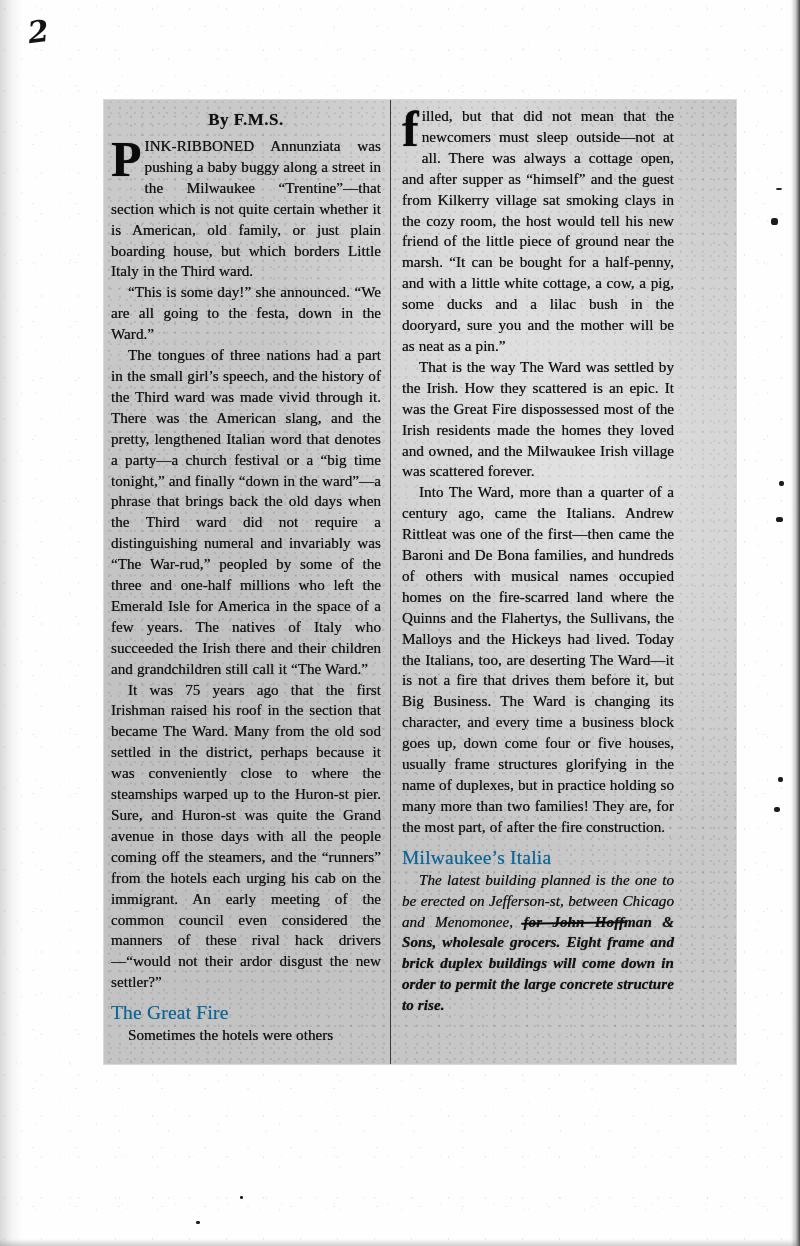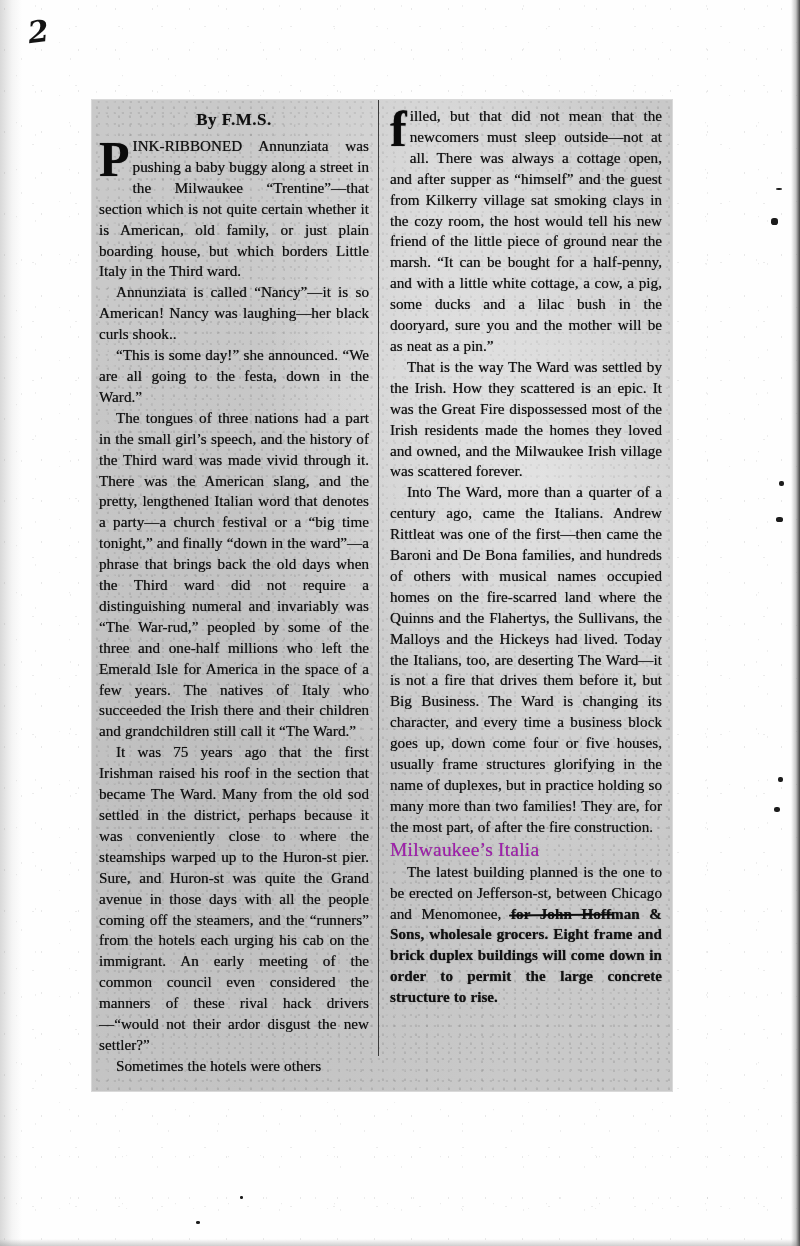--- a/index.html
+++ b/index.html
@@ -71,23 +71,23 @@
     font-style: italic;
     font-weight: 700;
     color: #141414;
     transform: rotate(-7deg);
     letter-spacing: -1px;
   }
 
   
   #clipping {
     position: absolute;
-    left: 92px;
+    left: 104px;
     top: 100px;
-    width: 580px;
+    width: 632px;
     background: #c9c9c9;
     box-shadow: 0 0 0 1px rgba(150,150,150,.35);
   }
   
   #clipping::before {
     content: "";
     position: absolute;
     inset: 0;
     pointer-events: none;
     opacity: .85;
@@ -161,26 +161,26 @@
     font-size: 50px;
     line-height: 40px;
     font-weight: 700;
     padding: 2px 3px 0 0;
     margin-top: 1px;
     color: #0a0a0a;
     text-shadow: 0 0 1px rgba(0,0,0,.6);
   }
 
   h2.subhead {
-    margin: 0 0 1px 0;
+    margin: 8px 0 1px 0;
     font-family: "Liberation Serif", serif;
     font-weight: 400;
     font-size: 19.5px;
     line-height: 23px;
-    color: #a21caf;
+    color: #0369a1;
     letter-spacing: .2px;
     text-shadow: 0 0 .8px rgba(0,0,0,.4);
   }
 
   
   .pen-strike {
     position: relative;
     font-weight: 700;
   }
   .pen-strike::after {
@@ -228,40 +228,40 @@
 
   <div id="clipping">
     <div class="columns">
 
       <div class="col" id="col-left">
 
         <div class="byline">By F.M.S.</div>
 
         <p class="body lead">PINK-RIBBONED Annunziata was pushing a baby buggy along a street in the Milwaukee “Trentine”—that section which is not quite certain whether it is American, old family, or just plain boarding house, but which borders Little Italy in the Third ward.</p>
 
-        <p class="body">Annunziata is called “Nancy”—it is so American! Nancy was laughing—her black curls shook..</p>
 
         <p class="body">“This is some day!” she announced. “We are all going to the festa, down in the Ward.”</p>
 
         <p class="body">The tongues of three nations had a part in the small girl’s speech, and the history of the Third ward was made vivid through it. There was the American slang, and the pretty, lengthened Italian word that denotes a party—a church festival or a “big time tonight,” and finally “down in the ward”—a phrase that brings back the old days when the Third ward did not require a distinguishing numeral and invariably was “The War-rud,” peopled by some of the three and one-half millions who left the Emerald Isle for America in the space of a few years. The natives of Italy who succeeded the Irish there and their children and grandchildren still call it “The Ward.”</p>
 
         <p class="body">It was 75 years ago that the first Irishman raised his roof in the section that became The Ward. Many from the old sod settled in the district, perhaps because it was conveniently close to where the steamships warped up to the Huron-st pier. Sure, and Huron-st was quite the Grand avenue in those days with all the people coming off the steamers, and the “runners” from the hotels each urging his cab on the immigrant. An early meeting of the common council even considered the manners of these rival hack drivers—“would not their ardor disgust the new settler?”</p>
 
+        <h2 class="subhead">The Great Fire</h2>
 
         <p class="body" style="text-indent:17px;">Sometimes the hotels were others</p>
       </div>
 
       <div class="col" id="col-right">
 
         <p class="body lead">filled, but that did not mean that the newcomers must sleep outside—not at all. There was always a cottage open, and after supper as “himself” and the guest from Kilkerry village sat smoking clays in the cozy room, the host would tell his new friend of the little piece of ground near the marsh. “It can be bought for a half-penny, and with a little white cottage, a cow, a pig, some ducks and a lilac bush in the dooryard, sure you and the mother will be as neat as a pin.”</p>
 
         <p class="body">That is the way The Ward was settled by the Irish. How they scattered is an epic. It was the Great Fire dispossessed most of the Irish residents made the homes they loved and owned, and the Milwaukee Irish village was scattered forever.</p>
 
         <p class="body">Into The Ward, more than a quarter of a century ago, came the Italians. Andrew Rittleat was one of the first—then came the Baroni and De Bona families, and hundreds of others with musical names occupied homes on the fire-scarred land where the Quinns and the Flahertys, the Sullivans, the Malloys and the Hickeys had lived. Today the Italians, too, are deserting The Ward—it is not a fire that drives them before it, but Big Business. The Ward is changing its character, and every time a business block goes up, down come four or five houses, usually frame structures glorifying in the name of duplexes, but in practice holding so many more than two families! They are, for the most part, of after the fire construction.</p>
 
         <h2 class="subhead">Milwaukee’s Italia</h2>
 
-        <p class="body" style="text-indent:17px;"><span>The latest building planned is the one to be erected on Jefferson-st, between Chicago and Menomonee, </span><span class="pen-strike">for John Hoff</span><span class="ink-heavy">man &amp; Sons, wholesale grocers. Eight frame and brick duplex buildings will come down in order to permit the large concrete structure to rise.</span></p>
+        <p class="body" style="text-indent:17px;font-style:italic;"><span>The latest building planned is the one to be erected on Jefferson-st, between Chicago and Menomonee, </span><span class="pen-strike">for John Hoff</span><span class="ink-heavy">man &amp; Sons, wholesale grocers. Eight frame and brick duplex buildings will come down in order to permit the large concrete structure to rise.</span></p>
       </div>
 
     </div>
   </div>
 </div>
 
 </body></html>

